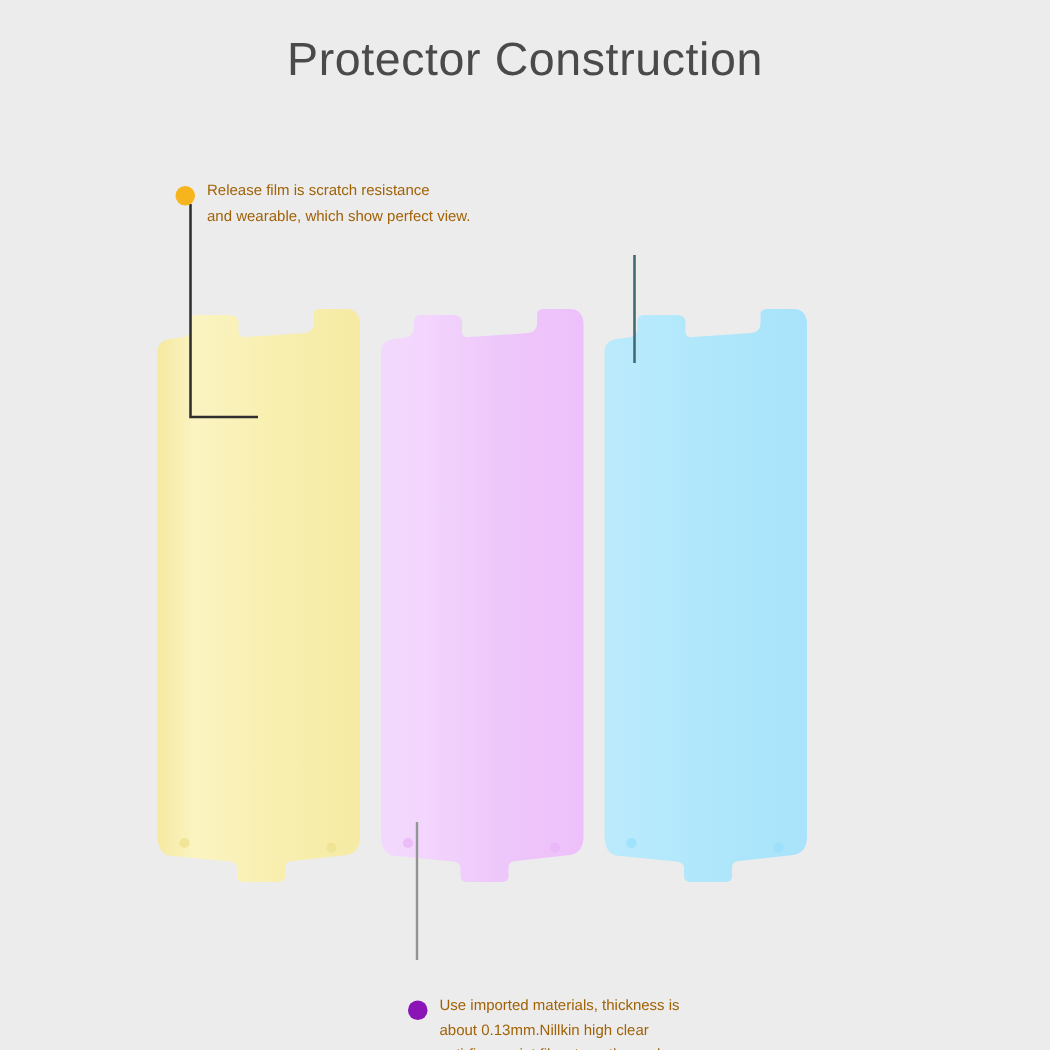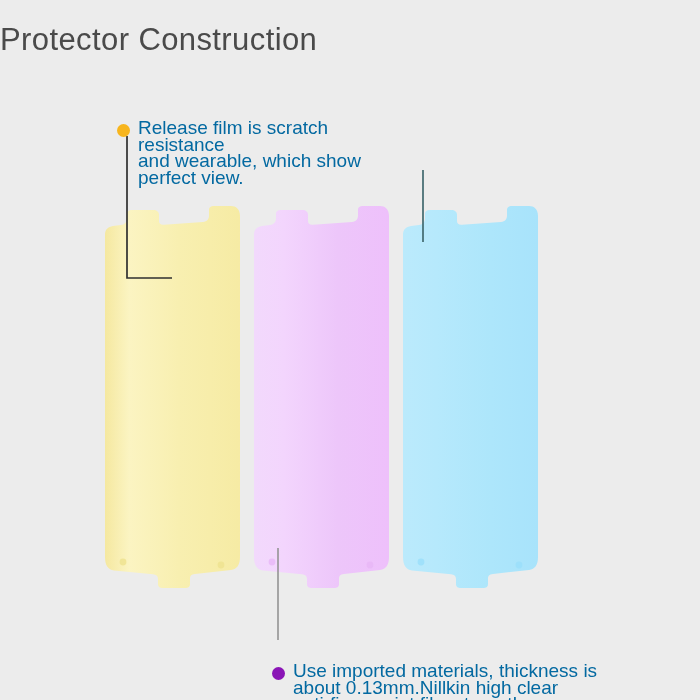--- a/index.html
+++ b/index.html
@@ -21,21 +21,21 @@
     width: 700px;
     height: 700px;
   }
 
   
   .page-title {
     position: absolute;
     left: 0;
     top: 22px;
     width: 700px;
-    text-align: left;
+    text-align: center;
     font-size: 31px;
     font-weight: 400;
     color: #4a4a4a;
     letter-spacing: 0.4px;
     white-space: nowrap;
   }
 
   
   .film {
     position: absolute;
@@ -56,23 +56,23 @@
   .annotation .dot {
     position: absolute;
     width: 13px;
     height: 13px;
     border-radius: 50%;
     left: 0;
     top: 4px;
   }
   .annotation .text {
     margin-left: 21px;
-    font-size: 19px;
+    font-size: 10px;
     line-height: 16.5px;
-    color: #0369a1;
+    color: #a16207;
     white-space: pre-line;
   }
 
   #ann-yellow { left: 117px; top: 120px; width: 300px; }
   #ann-teal   { left: 414px; top: 154px; width: 230px; }
   #ann-purple { left: 272px; top: 638px; width: 340px; margin-top: 25px; }
 
   
   .leader {
     position: absolute;

